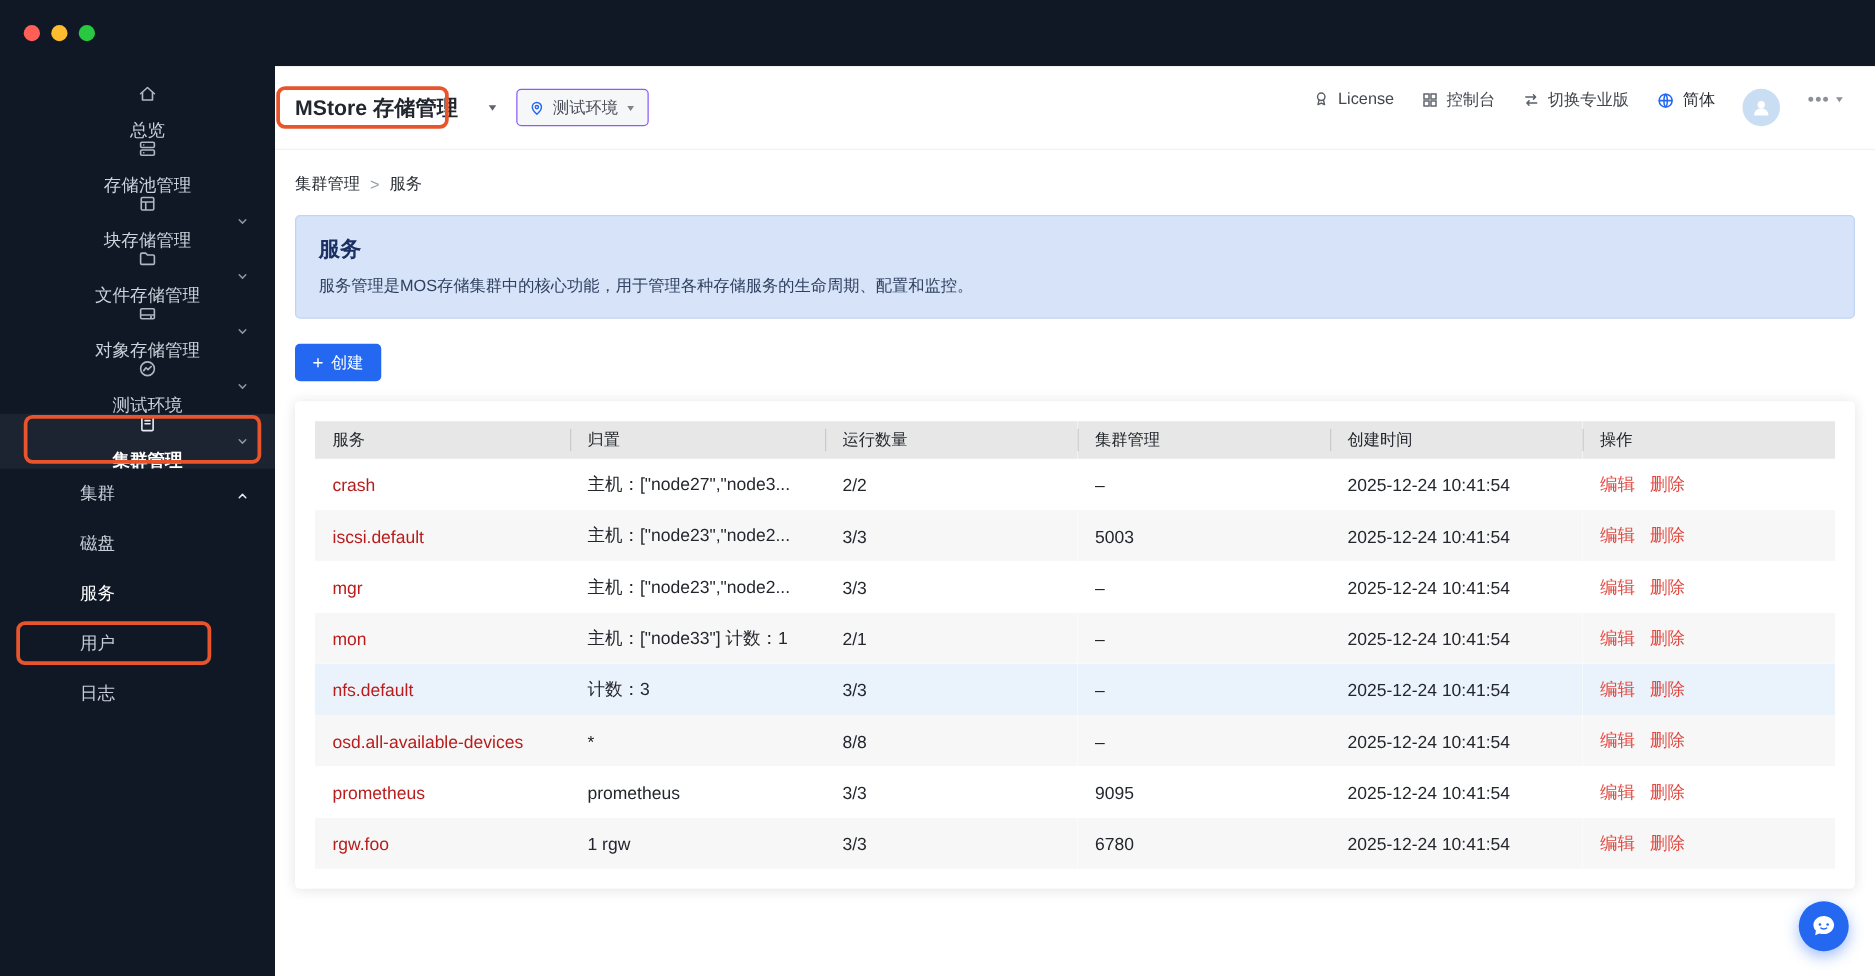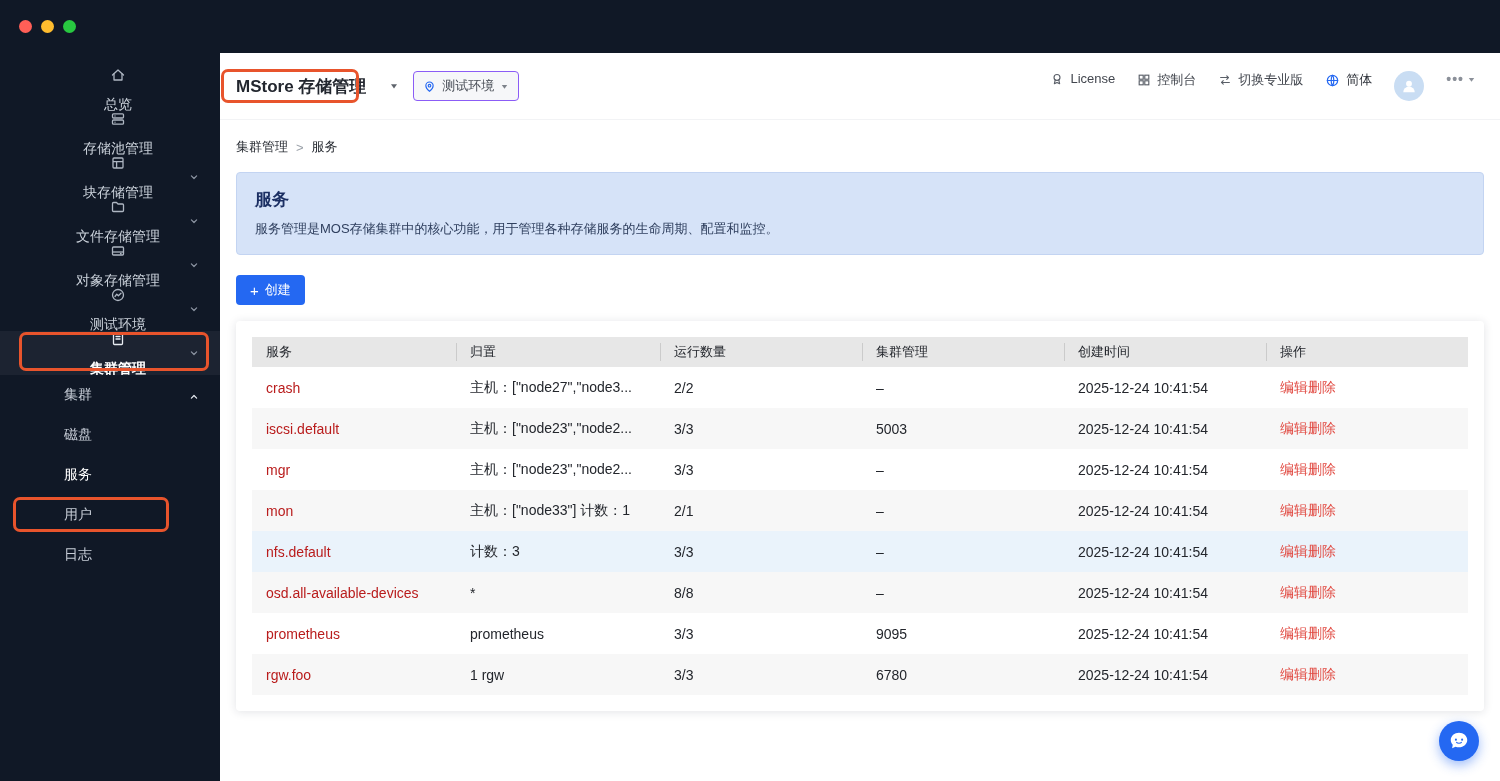--- a/index.html
+++ b/index.html
@@ -64,21 +64,21 @@
 
   .table-card { margin-top:16px; background:#fff; border-radius:4px; box-shadow:0 1px 10px rgba(30,40,60,0.13); padding:16px; }
   table { width:100%; border-collapse:collapse; table-layout:fixed; }
   thead th { background:#e7e7e7; height:30px; font-size:13px; font-weight:500; color:#23262c; text-align:left; padding:0 14px; position:relative; white-space:nowrap; }
   thead th + th::before { content:""; position:absolute; left:0; top:6px; bottom:6px; width:1px; background:#cbcbcb; }
   tbody td { height:41px; font-size:14px; color:#23262c; padding:0 14px; white-space:nowrap; overflow:hidden; }
   tbody tr:nth-child(even) { background:#f7f7f7; }
   tbody tr.hl { background:#eaf3fb; }
   .svc-link { color:#b91c1c; text-decoration:none; cursor:pointer; }
   .op a { color:#e14a42; text-decoration:none; cursor:pointer; }
-  .op a + a { margin-left:0;text-align:right; }
+  .op a + a { margin-left:12px;text-align:right; }
 
   
   .fab { position:absolute; right:21px; bottom:20px; width:40px; height:40px; border-radius:50%; background:#2468f2; box-shadow:0 4px 12px rgba(36,104,242,.45); display:flex; align-items:center; justify-content:center; cursor:pointer; z-index:40; }
 
   
   .annotation { position:absolute; border:3px solid #e8542c; border-radius:7px; pointer-events:none; z-index:60; }
   #ann-brand   { left:221px; top:69px;  width:138px; height:34px; }
   #ann-cluster { left:19px;  top:332px; width:190px; height:39px; }
   #ann-service { left:13px;  top:497px; width:156px; height:35px; }
 </style>

